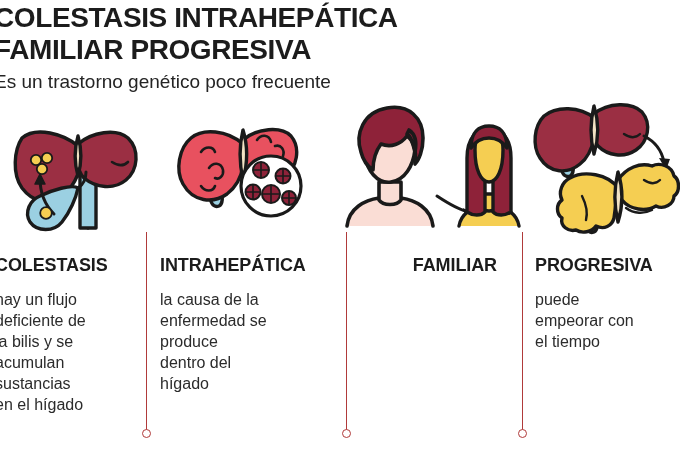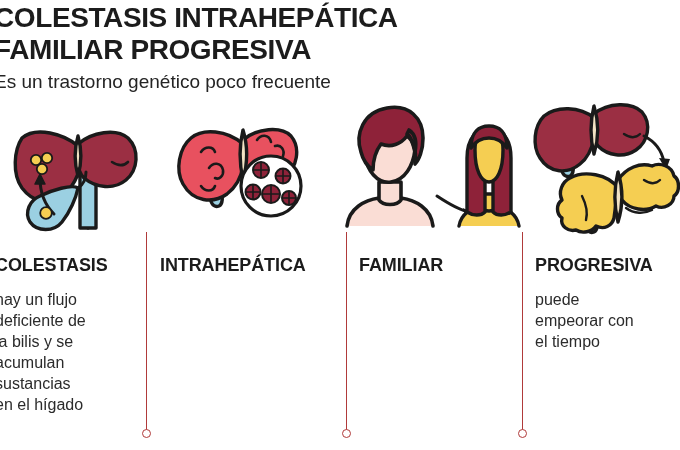--- a/index.html
+++ b/index.html
@@ -93,21 +93,21 @@
   #divider-dot-2 { left: 342px; top: 429px; }
   #divider-dot-3 { left: 518px; top: 429px; }
 
   
   .column {
     position: absolute;
     top: 255px;
   }
   #col-colestasis    { left: -5px;  width: 140px; }
   #col-intrahepatica { left: 160px; width: 175px; }
-  #col-familiar      { left: 359px; width: 150px; }
+  #col-familiar      { left: 347px; width: 150px; text-align: right; }
   #col-progresiva    { left: 535px; width: 160px; }
 
   .col-heading {
     font-size: 18px;
     font-weight: 700;
     letter-spacing: -0.1px;
     line-height: 20px;
     color: #1c1c1c;
     white-space: nowrap;
   }
@@ -304,20 +304,25 @@
     <div class="col-body">hay un flujo
 deficiente de
 la bilis y se
 acumulan
 sustancias
 en el hígado</div>
   </div>
 
   <div class="column" id="col-intrahepatica">
     <div class="col-heading">INTRAHEPÁTICA</div>
+    <div class="col-body">la causa de la
+enfermedad se
+produce
+dentro del
+hígado</div>
   </div>
 
   <div class="column" id="col-familiar">
     <div class="col-heading">FAMILIAR</div>
   </div>
 
   <div class="column" id="col-progresiva">
     <div class="col-heading">PROGRESIVA</div>
     <div class="col-body">puede
 empeorar con

